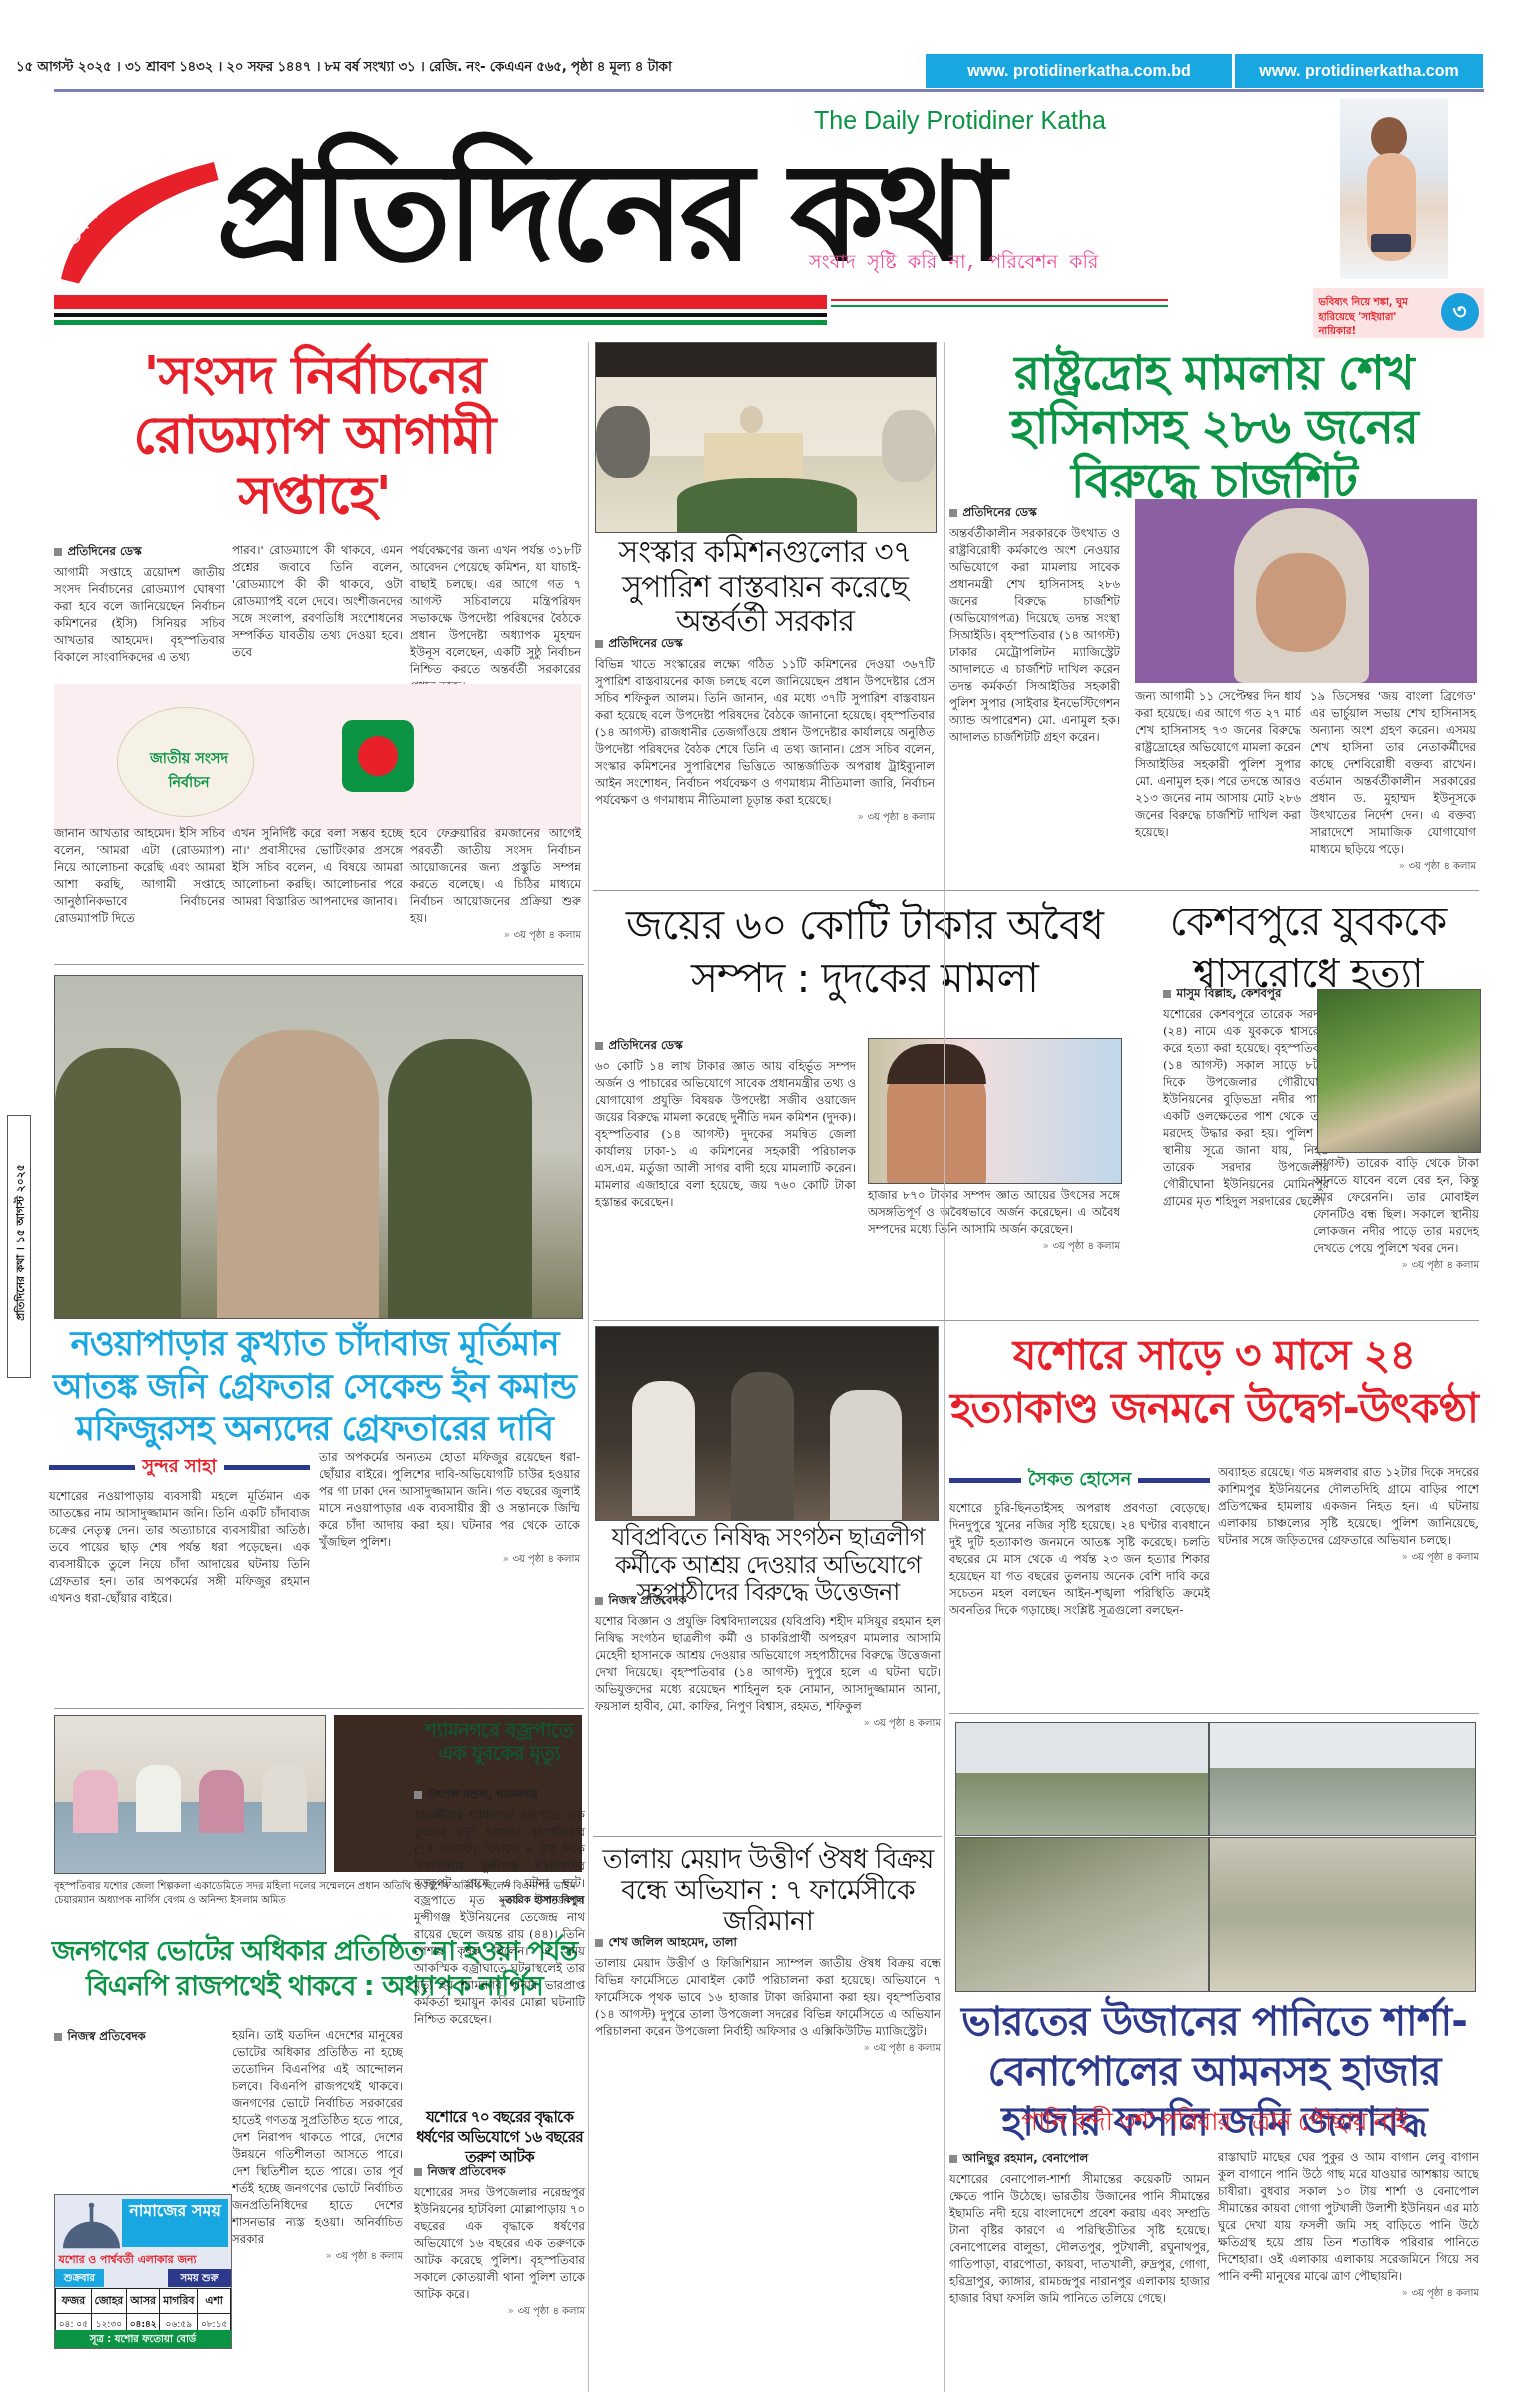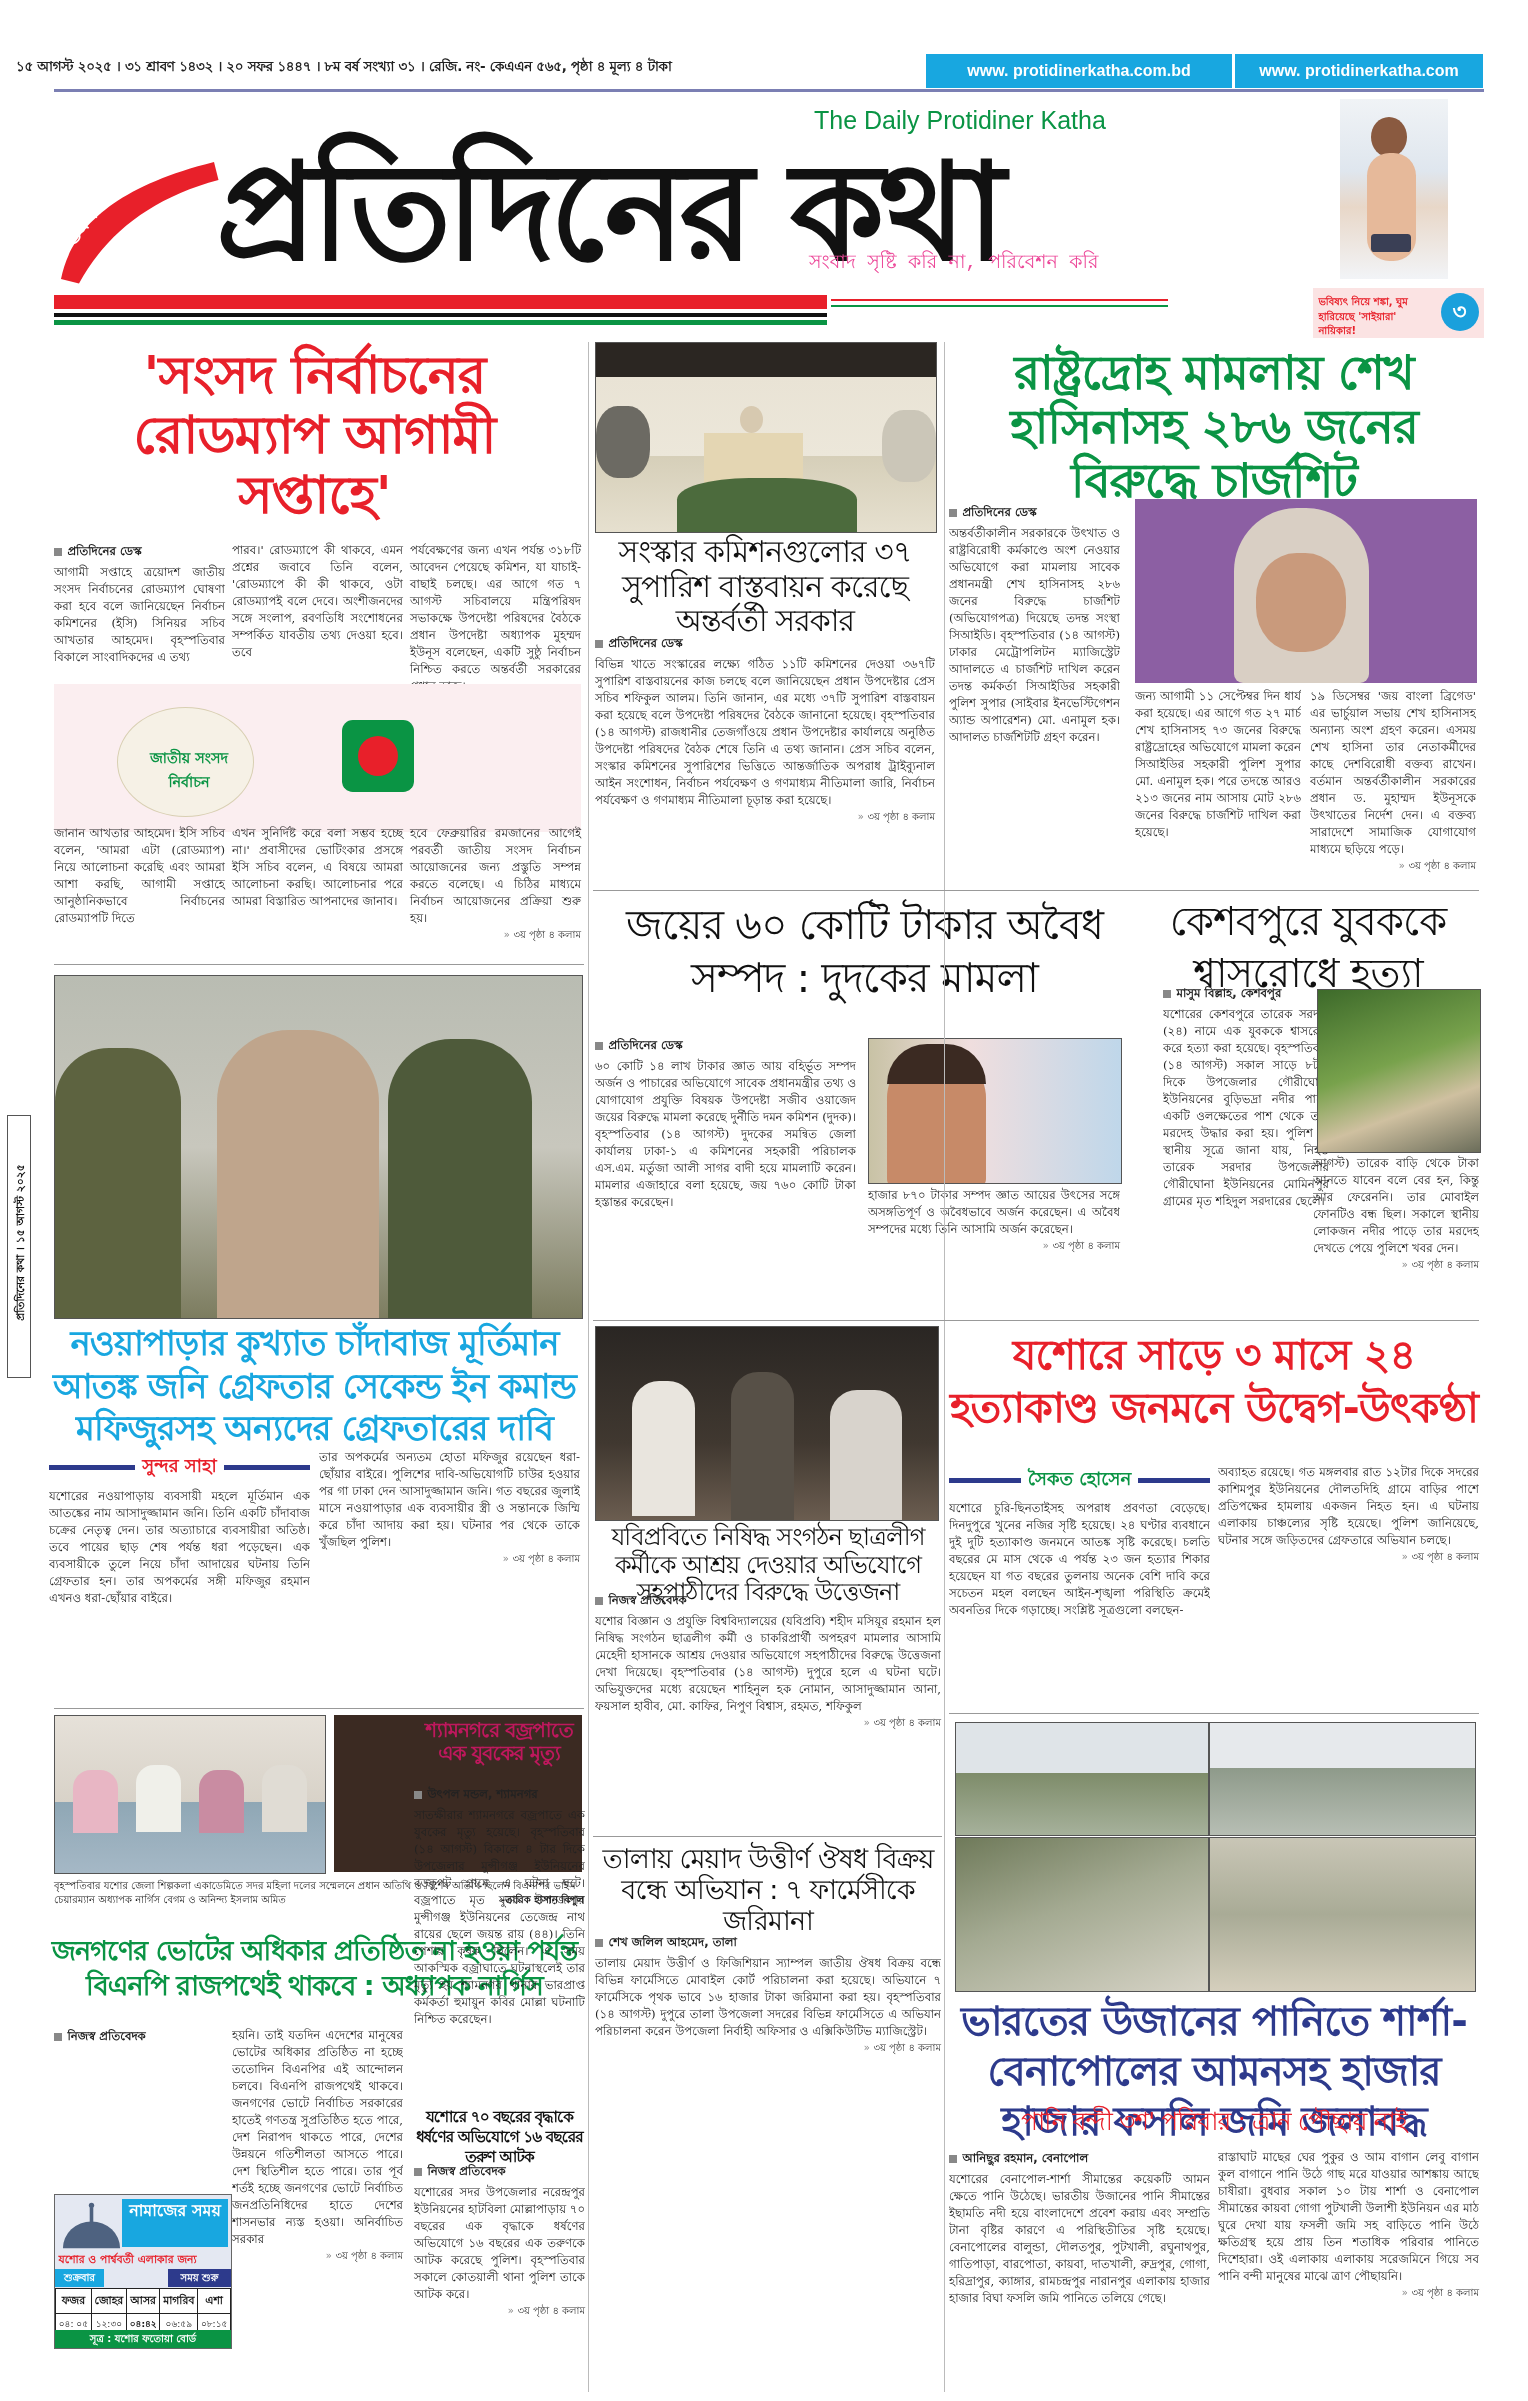--- a/index.html
+++ b/index.html
@@ -196,21 +196,21 @@
 </div>
 <div class="abs hl" style="left:36px;top:1933px;width:557px;font-size:27px;color:#0a9444;line-height:1.3;">জনগণের ভোটের অধিকার প্রতিষ্ঠিত না হওয়া পর্যন্ত বিএনপি রাজপথেই থাকবে : অধ্যাপক নার্গিস</div>
 <div class="abs" style="left:54px;top:2027px;width:171px;">
   <div class="byline"><span class="sq"></span><span>নিজস্ব প্রতিবেদক</span></div>
 </div>
 <div class="abs" style="left:232px;top:2027px;width:171px;">
   <div class="body-txt" style="max-height:324px;overflow:hidden;">হয়নি। তাই যতদিন এদেশের মানুষের ভোটের অধিকার প্রতিষ্ঠিত না হচ্ছে ততোদিন বিএনপির এই আন্দোলন চলবে। বিএনপি রাজপথেই থাকবে। জনগণের ভোটে নির্বাচিত সরকারের হাতেই গণতন্ত্র সুপ্রতিষ্ঠিত হতে পারে, দেশ নিরাপদ থাকতে পারে, দেশের উন্নয়নে গতিশীলতা আসতে পারে। দেশ স্থিতিশীল হতে পারে। তার পূর্ব শর্তই হচ্ছে জনগণের ভোটে নির্বাচিত জনপ্রতিনিধিদের হাতে দেশের শাসনভার ন্যস্ত হওয়া। অনির্বাচিত সরকার</div>
   <div class="jump"><span class="arr">»</span><span>৩য় পৃষ্ঠা ৪ কলাম</span></div>
 </div>
 
-<div class="abs hl" style="left:418px;top:1719px;width:162px;font-size:20px;color:#be185d;">শ্যামনগরে বজ্রপাতে এক যুবকের মৃত্যু</div>
+<div class="abs hl" style="left:418px;top:1719px;width:162px;font-size:20px;color:#14532d;">শ্যামনগরে বজ্রপাতে এক যুবকের মৃত্যু</div>
 <div class="abs" style="left:414px;top:1785px;width:171px;">
   <div class="byline"><span class="sq"></span><span>উৎপল মন্ডল, শ্যামনগর</span></div>
   <div class="body-txt" style="max-height:306px;overflow:hidden;">সাতক্ষীরার শ্যামনগরে বজ্রপাতে এক যুবকের মৃত্যু হয়েছে। বৃহস্পতিবার (১৪ আগস্ট) বিকালে ৪ টার দিকে উপজেলার মুন্সীগঞ্জ ইউনিয়নের বড়কুপট গ্রামে এ ঘটনা ঘটে। বজ্রপাতে মৃত যুবক উপজেলার মুন্সীগঞ্জ ইউনিয়নের তেজেন্দ্র নাথ রায়ের ছেলে জয়ন্ত রায় (৪৪)। তিনি পেশায় কৃষক ছিলেন। এ সময় আকস্মিক বজ্রাঘাতে ঘটনাস্থলেই তার মৃত্যু হয় শ্যামনগর থানার ভারপ্রাপ্ত কর্মকর্তা হুমায়ুন কবির মোল্লা ঘটনাটি নিশ্চিত করেছেন।</div>
 </div>
 
 <div class="abs hl" style="left:414px;top:2108px;width:171px;font-size:15.3px;color:#111;line-height:1.3;">যশোরে ৭০ বছরের বৃদ্ধাকে ধর্ষণের অভিযোগে ১৬ বছরের তরুণ আটক</div>
 <div class="abs" style="left:414px;top:2162px;width:171px;">
   <div class="byline"><span class="sq"></span><span>নিজস্ব প্রতিবেদক</span></div>
   <div class="body-txt" style="max-height:189px;overflow:hidden;">যশোরের সদর উপজেলার নরেন্দ্রপুর ইউনিয়নের হাটবিলা মোল্লাপাড়ায় ৭০ বছরের এক বৃদ্ধাকে ধর্ষণের অভিযোগে ১৬ বছরের এক তরুণকে আটক করেছে পুলিশ। বৃহস্পতিবার সকালে কোতয়ালী থানা পুলিশ তাকে আটক করে।</div>
   <div class="jump"><span class="arr">»</span><span>৩য় পৃষ্ঠা ৪ কলাম</span></div>

